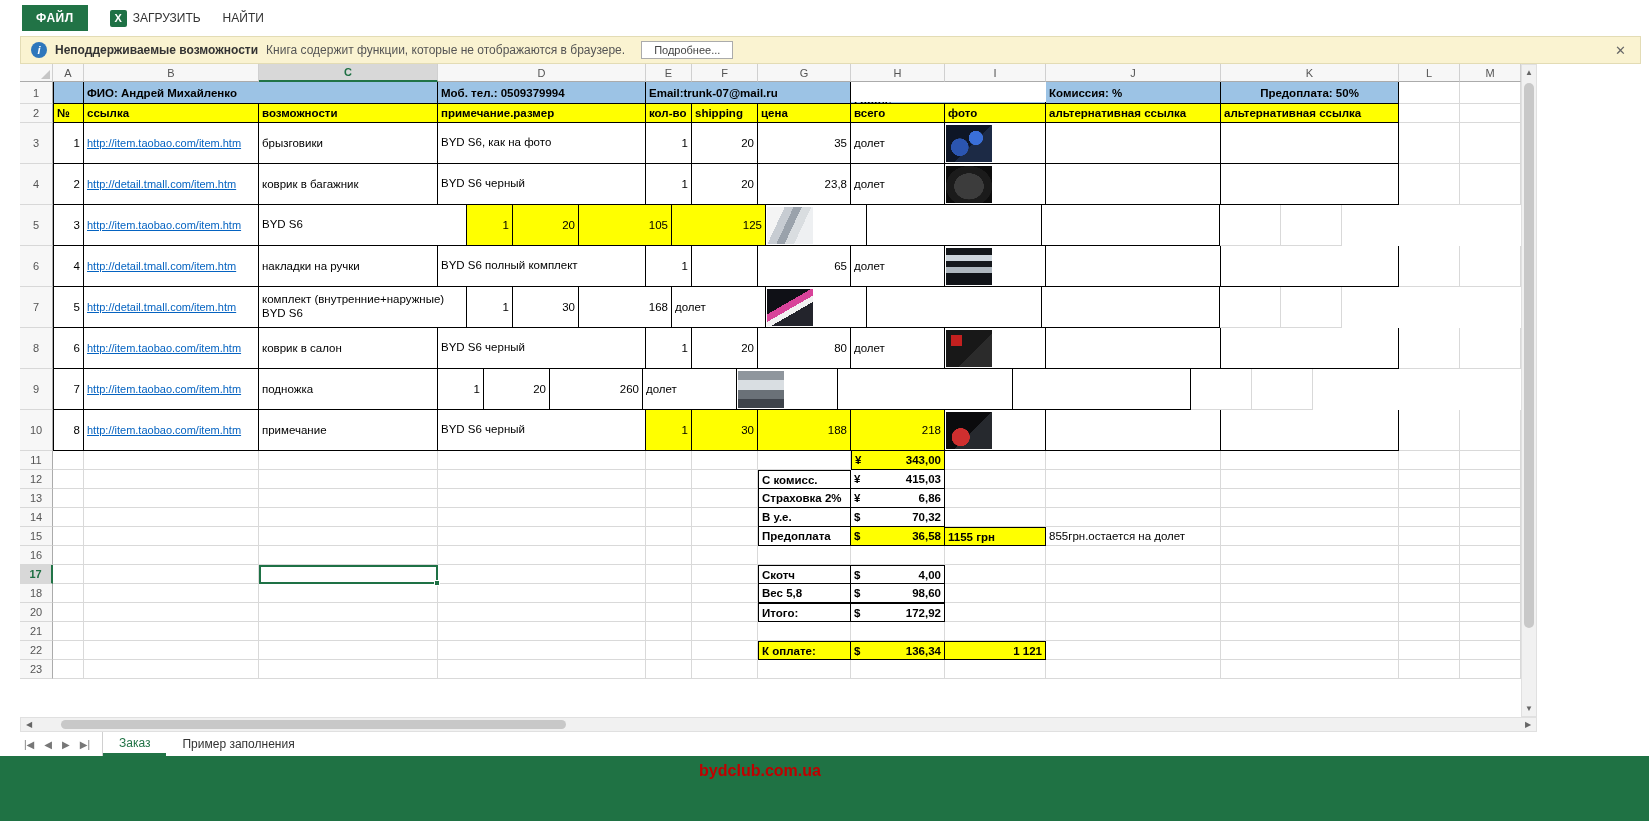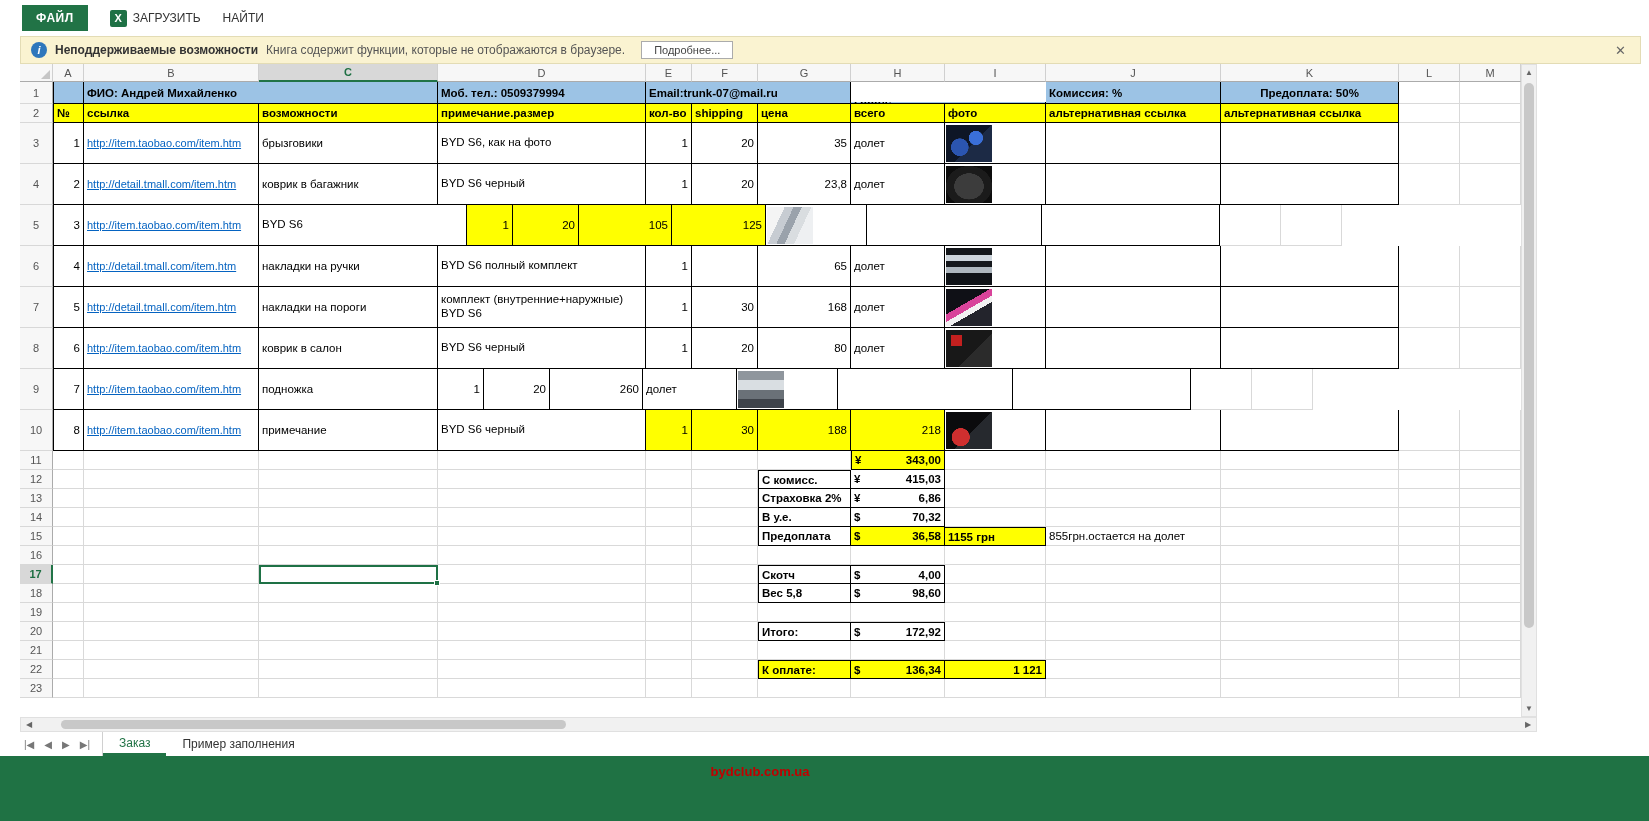--- a/index.html
+++ b/index.html
@@ -94,21 +94,21 @@
   .tabbar { margin-left:20px; height:24px; display:flex; align-items:stretch; background:#fff; font-size:12px; }
   .tab-nav { display:flex; align-items:center; gap:10px; padding:0 12px 0 4px; color:#777; font-size:10px;
              border-right:1px solid #D0D0D0; }
   .tab-nav span { cursor:pointer; }
   .tab { display:flex; align-items:center; padding:0 16px; color:#333; cursor:pointer; }
   .tab.active { color:#217346; font-weight:normal; border-bottom:3px solid #217346; }
 
   
   .footer { width:1649px; height:65px; background:#1F7244; }
   .footer-inner { width:1520px; text-align:center; padding-top:6px; }
-  .site-link { color:#C00000; font-weight:bold; font-size:13px; text-decoration:none; cursor:pointer; }
+  .site-link { color:#C00000; font-weight:bold; font-size:16px; text-decoration:none; cursor:pointer; }
 </style>
 </head>
 <body>
 
 <div class="toolbar">
   <button class="file-btn">ФАЙЛ</button>
   <div class="menu-item">
     <span class="xl-icon">X</span>
     <span>ЗАГРУЗИТЬ</span>
   </div>
@@ -250,21 +250,20 @@
           <div class="cell br bb" style="width: 178px;"></div>
           <div class="cell" style="width: 61px;"></div>
           <div class="cell" style="width: 61px;"></div>
         </div>
         <div class="grow" style="height: 41px;">
           <div class="rowhdr">7</div>
           <div class="cell br bb bl right" style="width: 31px;">5</div>
           <div class="cell br bb" style="width: 175px;">
             <a class="link">http://detail.tmall.com/item.htm</a>
           </div>
-          <div class="cell br bb" style="width: 179px;">накладки на пороги</div>
           <div class="cell br bb note" style="width: 208px;">комплект (внутренние+наружные)
 BYD S6</div>
           <div class="cell br bb right" style="width: 46px;">1</div>
           <div class="cell br bb right" style="width: 66px;">30</div>
           <div class="cell br bb right" style="width: 93px;">168</div>
           <div class="cell br bb" style="width: 94px;">долет</div>
           <div class="cell br bb photo-cell" style="width: 101px;">
             <div class="photo p-door-sills"></div>
           </div>
           <div class="cell br bb" style="width: 175px;"></div>
@@ -469,36 +468,20 @@
           <div class="cell" style="width: 175px;"></div>
           <div class="cell" style="width: 179px;"></div>
           <div class="cell" style="width: 208px;"></div>
           <div class="cell" style="width: 46px;"></div>
           <div class="cell" style="width: 66px;"></div>
           <div class="cell bold br bb bl" style="width: 93px;">Вес 5,8</div>
           <div class="cell money br bb" style="width: 94px;">
             <span>$</span>
             <span>98,60</span>
           </div>
-          <div class="cell" style="width: 101px;"></div>
-          <div class="cell" style="width: 175px;"></div>
-          <div class="cell" style="width: 178px;"></div>
-          <div class="cell" style="width: 61px;"></div>
-          <div class="cell" style="width: 61px;"></div>
-        </div>
-        <div class="grow" style="height: 19px;">
-          <div class="rowhdr">19</div>
-          <div class="cell" style="width: 31px;"></div>
-          <div class="cell" style="width: 175px;"></div>
-          <div class="cell" style="width: 179px;"></div>
-          <div class="cell" style="width: 208px;"></div>
-          <div class="cell" style="width: 46px;"></div>
-          <div class="cell" style="width: 66px;"></div>
-          <div class="cell" style="width: 93px;"></div>
-          <div class="cell" style="width: 94px;"></div>
           <div class="cell" style="width: 101px;"></div>
           <div class="cell" style="width: 175px;"></div>
           <div class="cell" style="width: 178px;"></div>
           <div class="cell" style="width: 61px;"></div>
           <div class="cell" style="width: 61px;"></div>
         </div>
         <div class="grow" style="height: 19px;">
           <div class="rowhdr">20</div>
           <div class="cell" style="width: 31px;"></div>
           <div class="cell" style="width: 175px;"></div>

